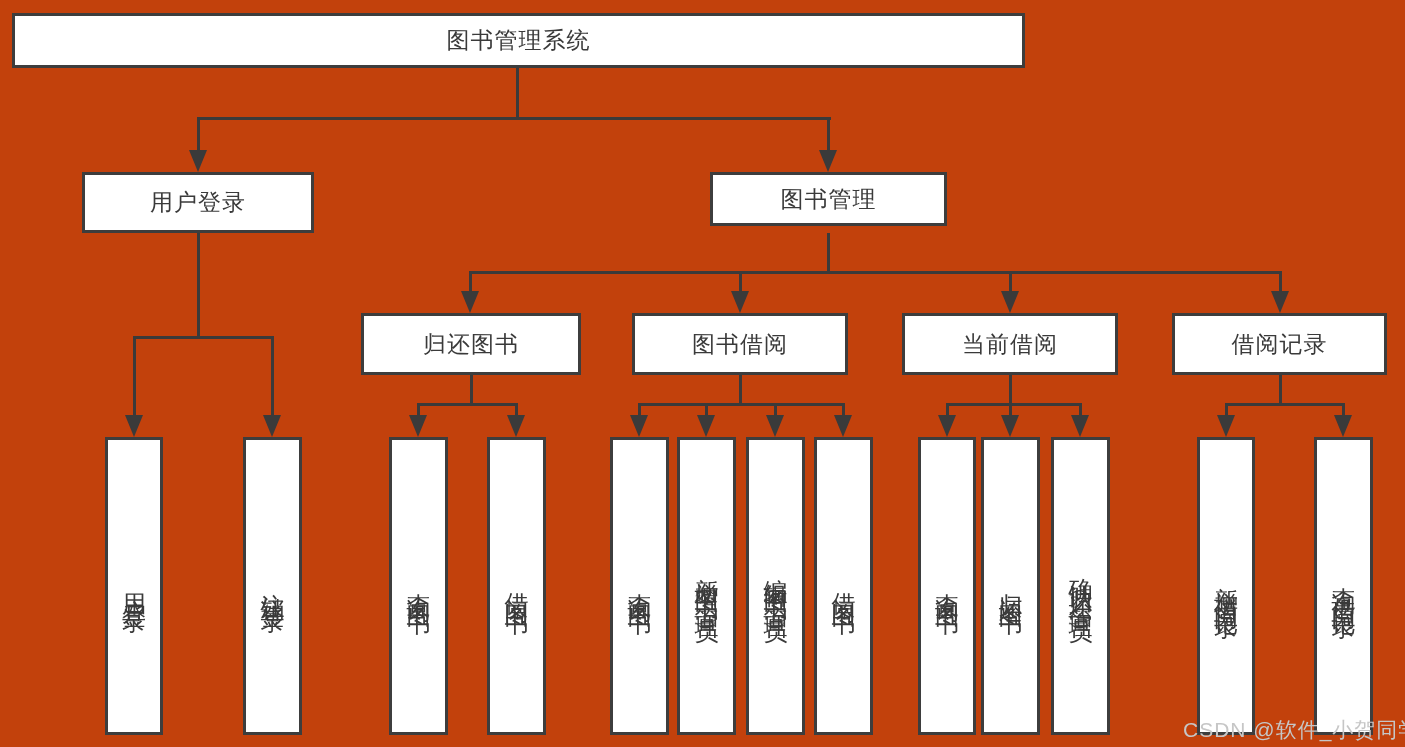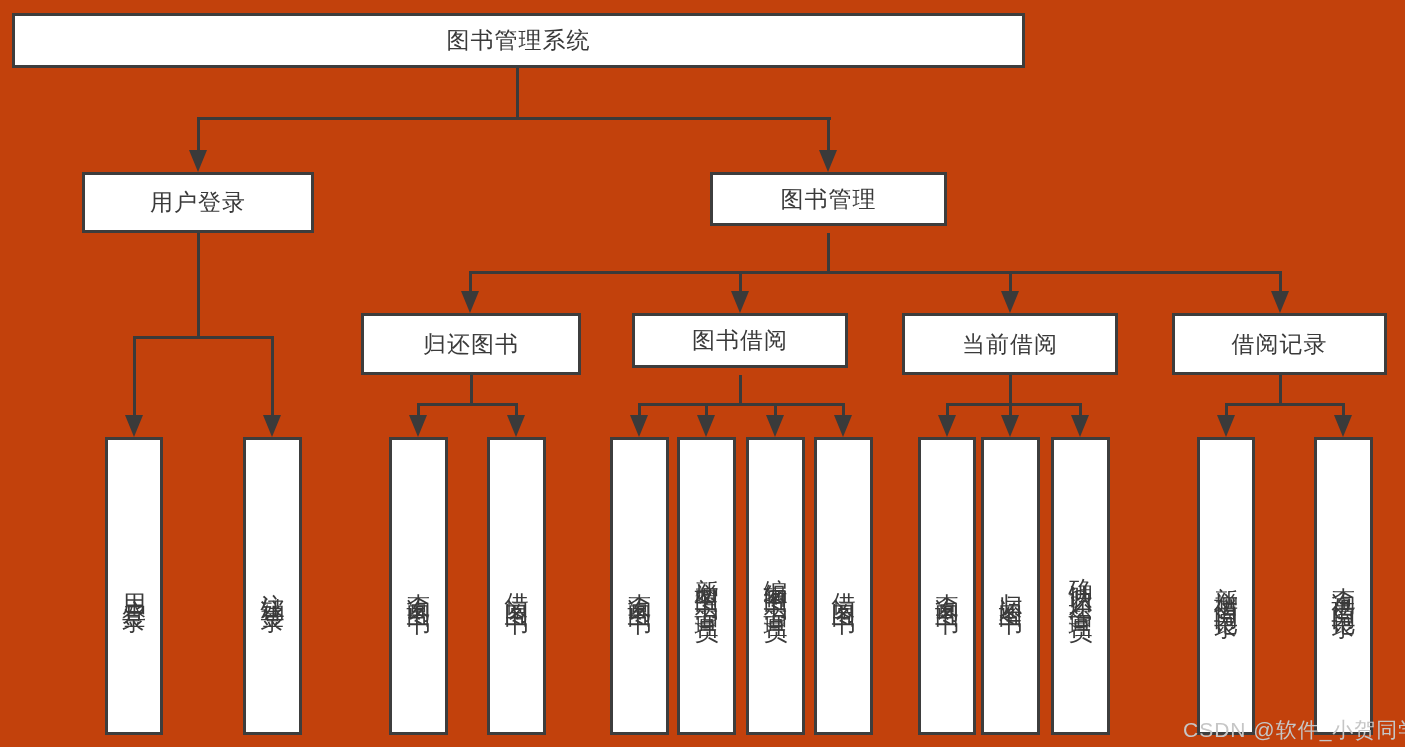--- a/index.html
+++ b/index.html
@@ -64,21 +64,21 @@
   <div class="line" style="left:739px;top:271px;width:3px;height:22px;"></div>
   <div class="arrow" style="left:731px;top:291px;"></div>
   <div class="line" style="left:1009px;top:271px;width:3px;height:22px;"></div>
   <div class="arrow" style="left:1001px;top:291px;"></div>
   <div class="line" style="left:1279px;top:271px;width:3px;height:22px;"></div>
   <div class="arrow" style="left:1271px;top:291px;"></div>
 
   <div class="node" style="left:361px;top:313px;width:220px;height:62px;">
     <span class="h-label">归还图书</span>
   </div>
-  <div class="node" style="left:632px;top:313px;width:216px;height:55px;">
+  <div class="node" style="left:632px;top:313px;width:216px;height:62px;">
     <span class="h-label">图书借阅</span>
   </div>
   <div class="node" style="left:902px;top:313px;width:216px;height:62px;">
     <span class="h-label">当前借阅</span>
   </div>
   <div class="node" style="left:1172px;top:313px;width:215px;height:62px;">
     <span class="h-label">借阅记录</span>
   </div>
 
   <div class="line" style="left:470px;top:375px;width:3px;height:31px;"></div>

